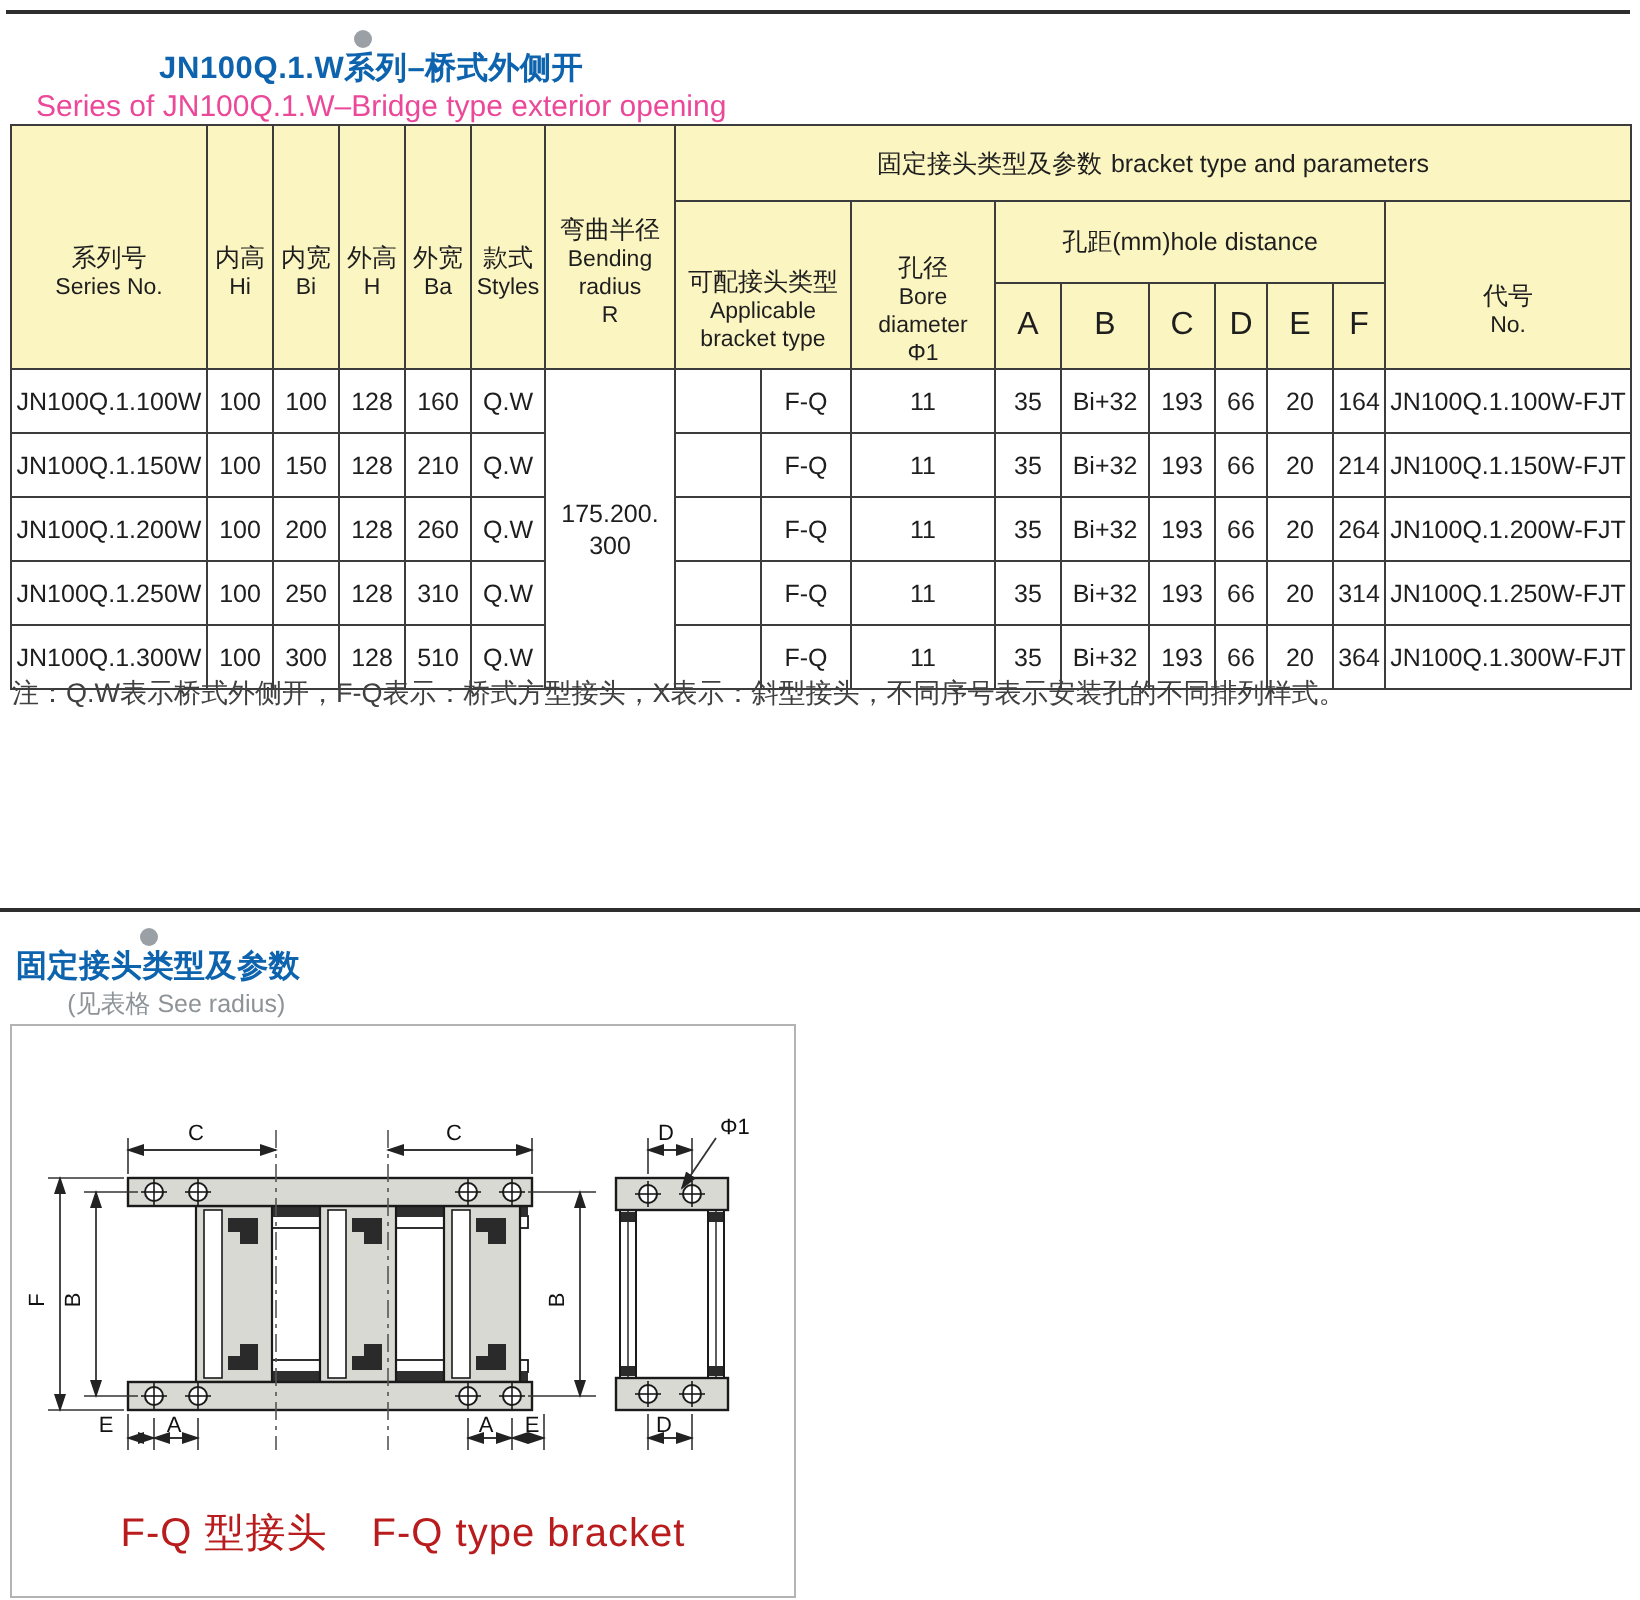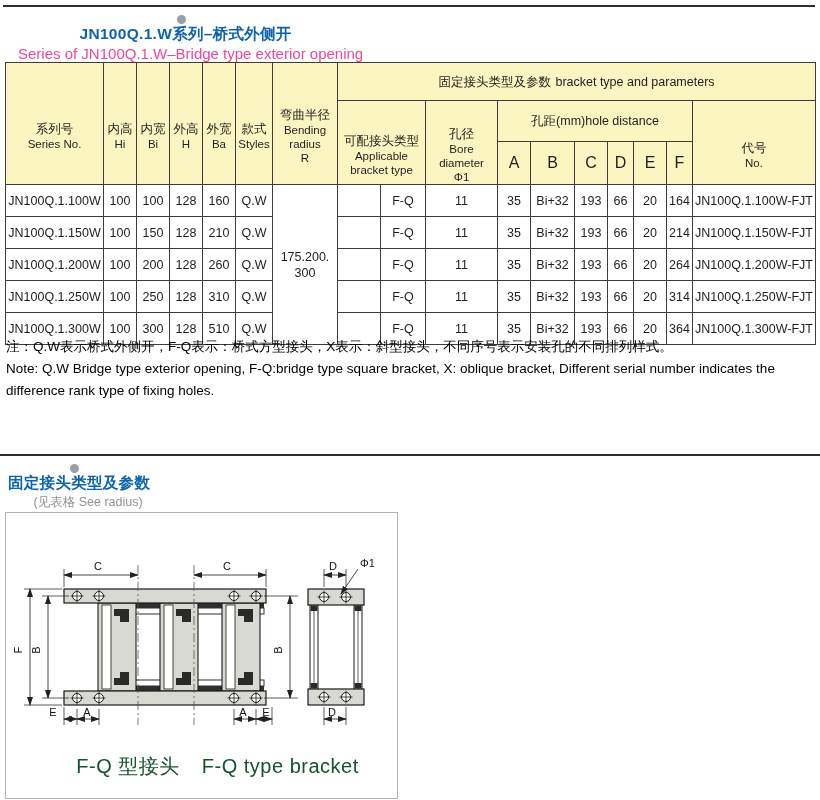--- a/index.html
+++ b/index.html
@@ -24,30 +24,30 @@
   table.spec thead th{background:#fbf5c2;}
   .hr1{height:38px;} .hr2{height:32px;} .hr3{height:34px;}
   tr.dr{height:32px;}
   .hz{display:block;font-size:12.5px;line-height:16px;margin-top:25px;}
   .he{display:block;font-size:11.5px;line-height:14px;text-align:center;}
   .hz-inline,.he-inline{display:inline;font-size:12.5px;}
   tr.dr td{font-size:12.5px;background:#fff;}
   td.bend{white-space:pre-line;line-height:16px;margin-left:22px;}
 
   
-  .notes{position:absolute;left:6px;top:336px;width:810px;font-size:13.5px;line-height:22px;color:#000000;}
+  .notes{position:absolute;left:6px;top:336px;width:810px;font-size:13.5px;line-height:22px;color:#404040;}
 
   
   .rule-mid{position:absolute;left:0;top:454px;width:820px;border-top:2px solid #2e2e2e;}
   .sec2{top:464px;}
 
   
   .dbox{position:absolute;left:5px;top:512px;width:393px;height:287px;border:1px solid #b3b3b3;box-sizing:border-box;background:#fff;}
   .dbox svg{position:absolute;left:0;top:0;}
-  .dcaption{position:absolute;left:16px;top:240px;width:100%;text-align:center;font-size:20px;color:#14532d;font-weight:500;letter-spacing:.5px;white-space:nowrap;}
+  .dcaption{position:absolute;left:0;top:240px;width:100%;text-align:center;font-size:20px;color:#b91c1c;font-weight:500;letter-spacing:.5px;white-space:nowrap;}
   .dcaption .gap{display:inline-block;width:22px;}
   svg text{font-family:"Liberation Sans", sans-serif;font-size:11px;fill:#111;}
 </style>
 </head>
 <body>
 
 <div class="rule-top"></div>
 
 <div class="title-row">
   <span class="bullet"></span>
@@ -229,21 +229,20 @@
       <td>66</td>
       <td>20</td>
       <td>364</td>
       <td>JN100Q.1.300W-FJT</td>
     </tr>
   </tbody>
 </table>
 
 <div class="notes">
   <div>注：Q.W表示桥式外侧开，F-Q表示：桥式方型接头，X表示：斜型接头，不同序号表示安装孔的不同排列样式。</div>
-  <div>Note: Q.W Bridge type exterior opening, F-Q:bridge type square bracket, X: oblique bracket, Different serial number indicates the difference rank type of fixing holes.</div>
 </div>
 
 <div class="rule-mid"></div>
 
 <div class="title-row sec2">
   <span class="bullet"></span>
   <span class="t-zh">固定接头类型及参数</span>
   <span class="t-aside">(见表格 See radius)</span>
 </div>
 

